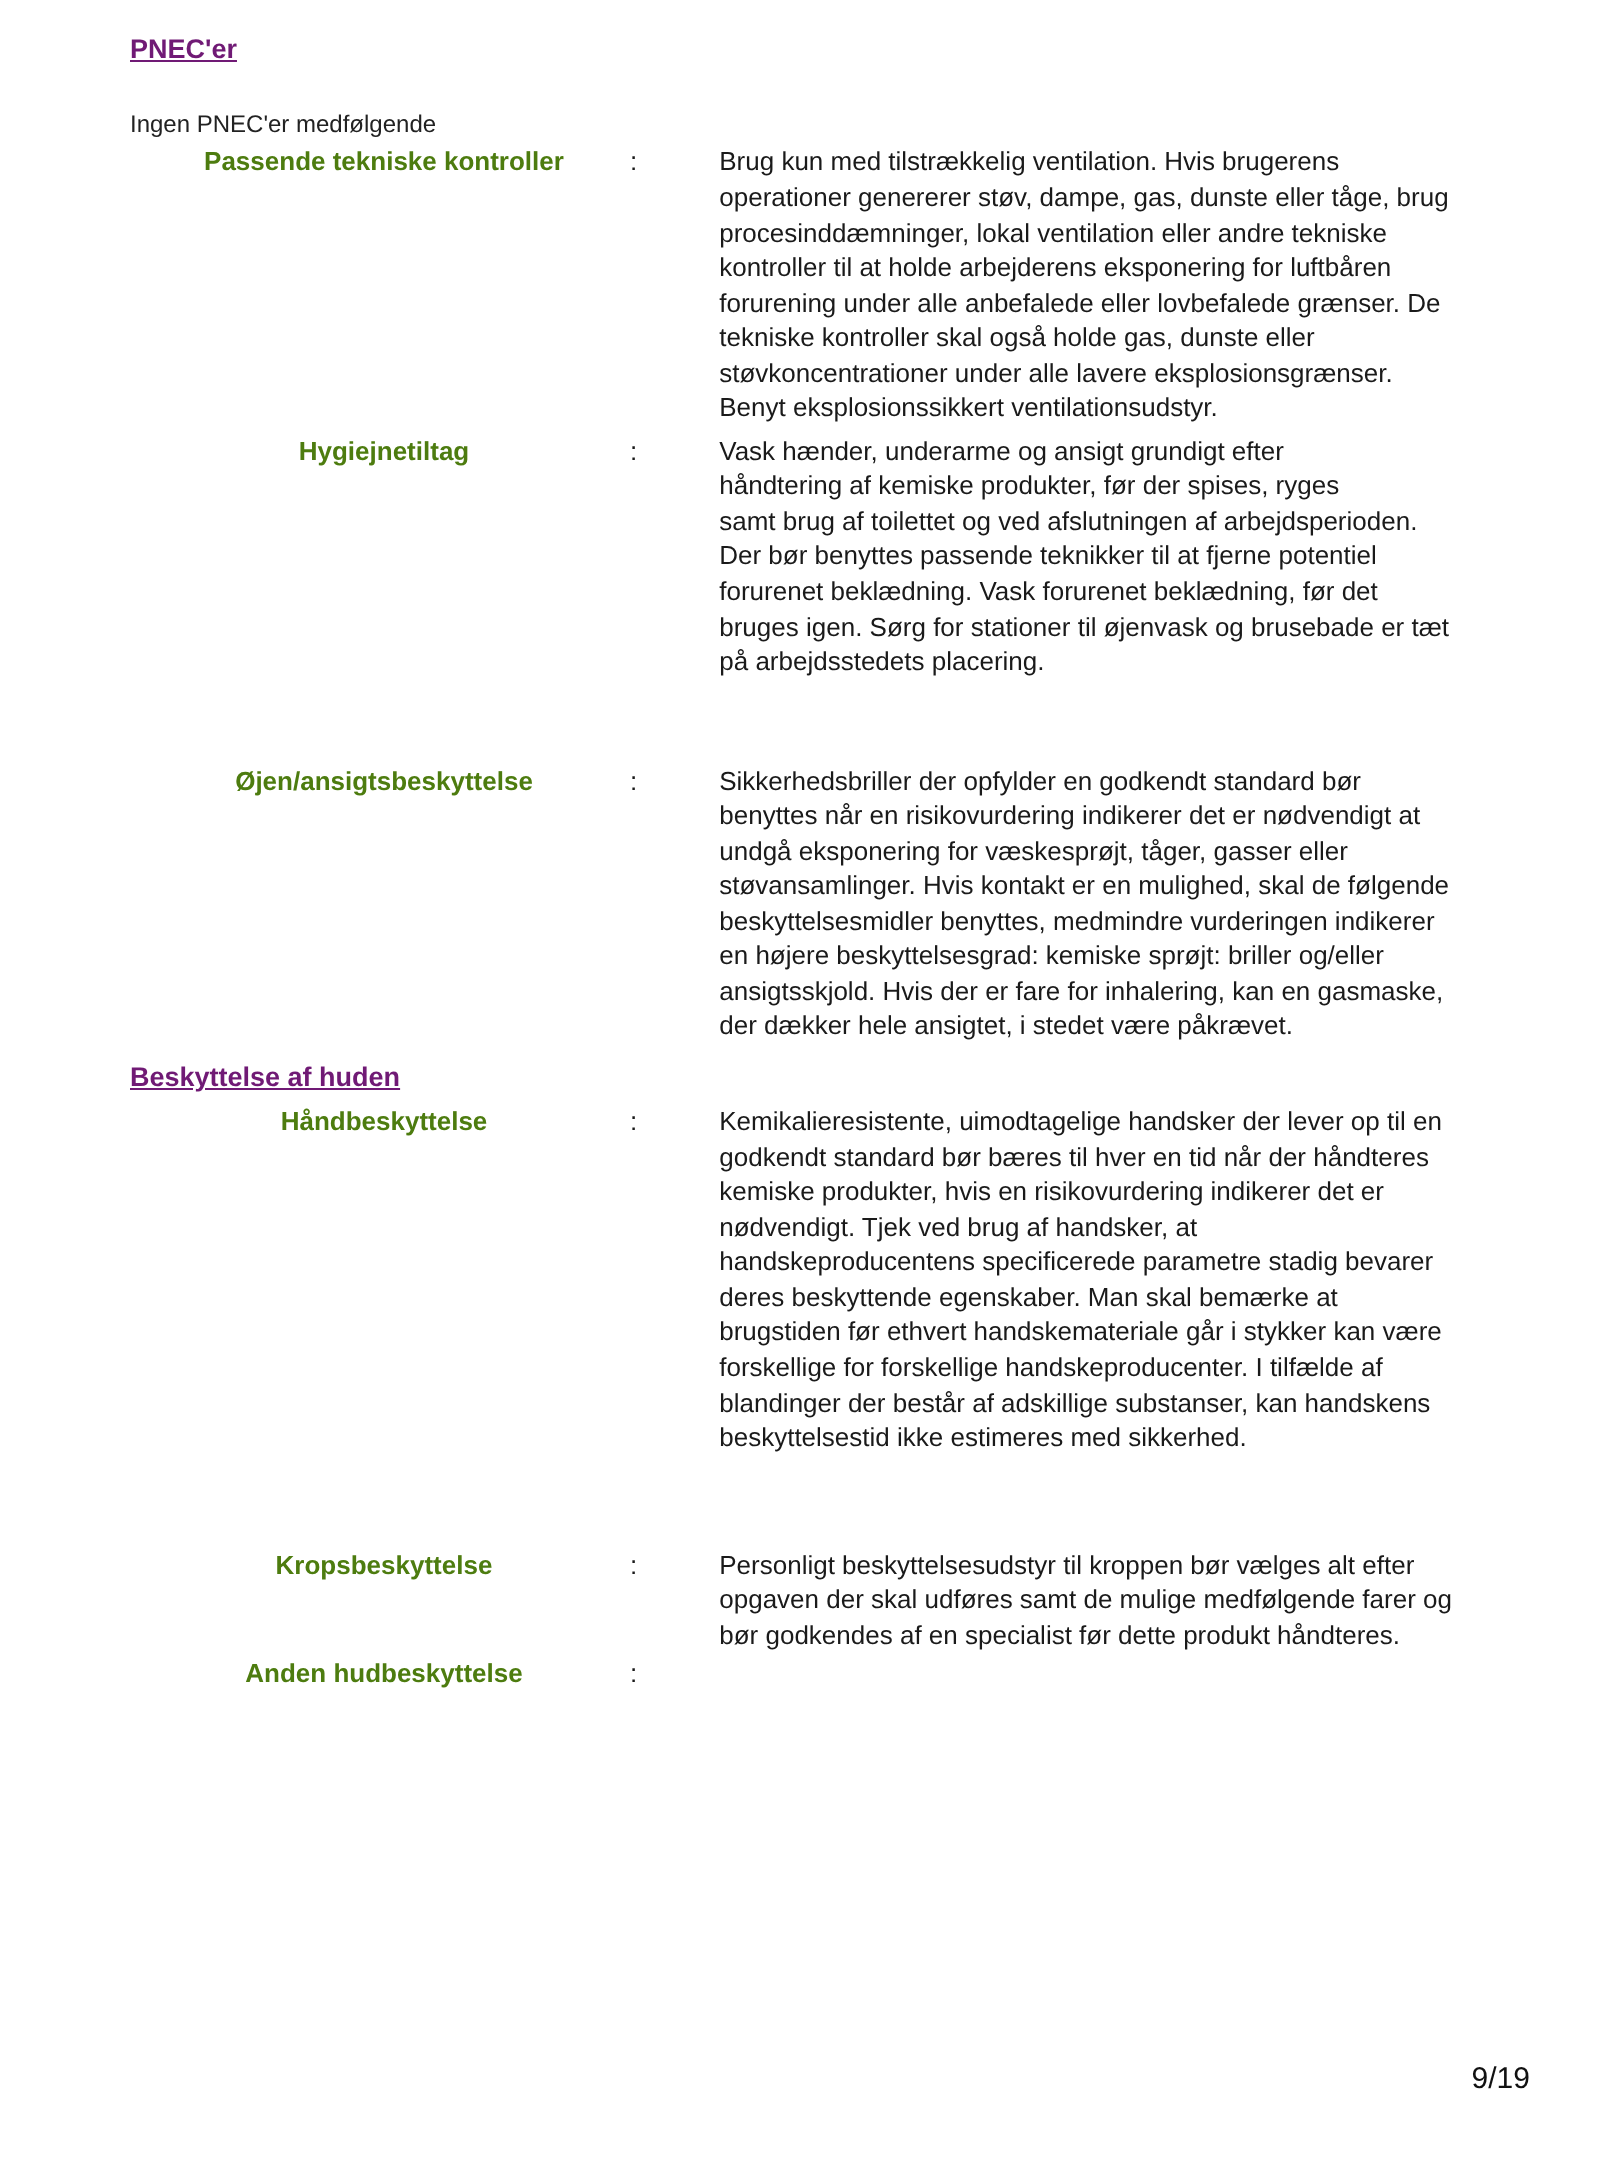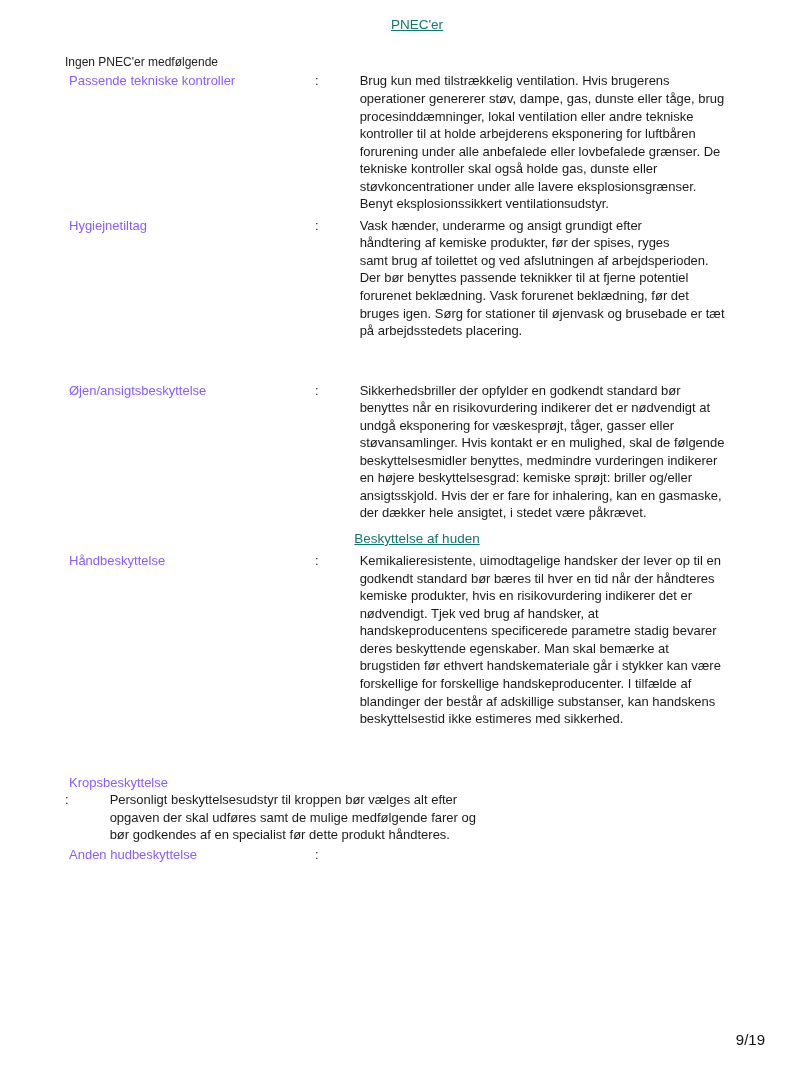--- a/index.html
+++ b/index.html
@@ -14,66 +14,66 @@
     box-sizing: border-box;
     background: #ffffff;
     color: #1a1a1a;
     font-family: "Liberation Sans", sans-serif;
     font-size: 13px;
     line-height: 1.35;
     padding: 16px 40px 0 65px;
     overflow: hidden;
   }
   .heading {
-    font-weight: normal;
+    font-weight: bold;
     font-size: 13.5px;
-    color: #0f766e;
-    text-align: center;
+    color: #701a75;
   }
   .underlined {
     text-decoration: underline;
   }
   .plain-text {
     font-size: 12px;
     margin-top: 20px;
     color: #222;
   }
   .sec-heading {
     margin-top: 26px;
   }
   .row {
     display: flex;
     align-items: flex-start;
   }
   .row .label {
     width: 250px;
     flex-shrink: 0;
-    font-weight: normal;
+    font-weight: bold;
     padding-left: 4px;
     box-sizing: border-box;
-    color: #8b5cf6;
+    color: #4d7c0f;
+    text-align: center;
   }
   .row .value-col {
     display: flex;
     width: 452px;
   }
   .row .colon {
     flex-shrink: 0;
     margin-right: 5px;
   }
   .row .value {
     white-space: pre-line;
     margin-left: 36px;
   }
   .mt2  { margin-top: 2px; }
   .mt4  { margin-top: 4px; }
   .mt6  { margin-top: 6px; }
   .mt8  { margin-top: 8px; }
   .mt42 { margin-top: 42px; }
-  .mt46 { margin-top: 46px; flex-direction: column; }
+  .mt46 { margin-top: 46px; }
   .page-number {
     position: absolute;
     top: 1030px;
     right: 44px;
     font-size: 15px;
     color: #111;
   }
 </style>
 </head>
 <body>

